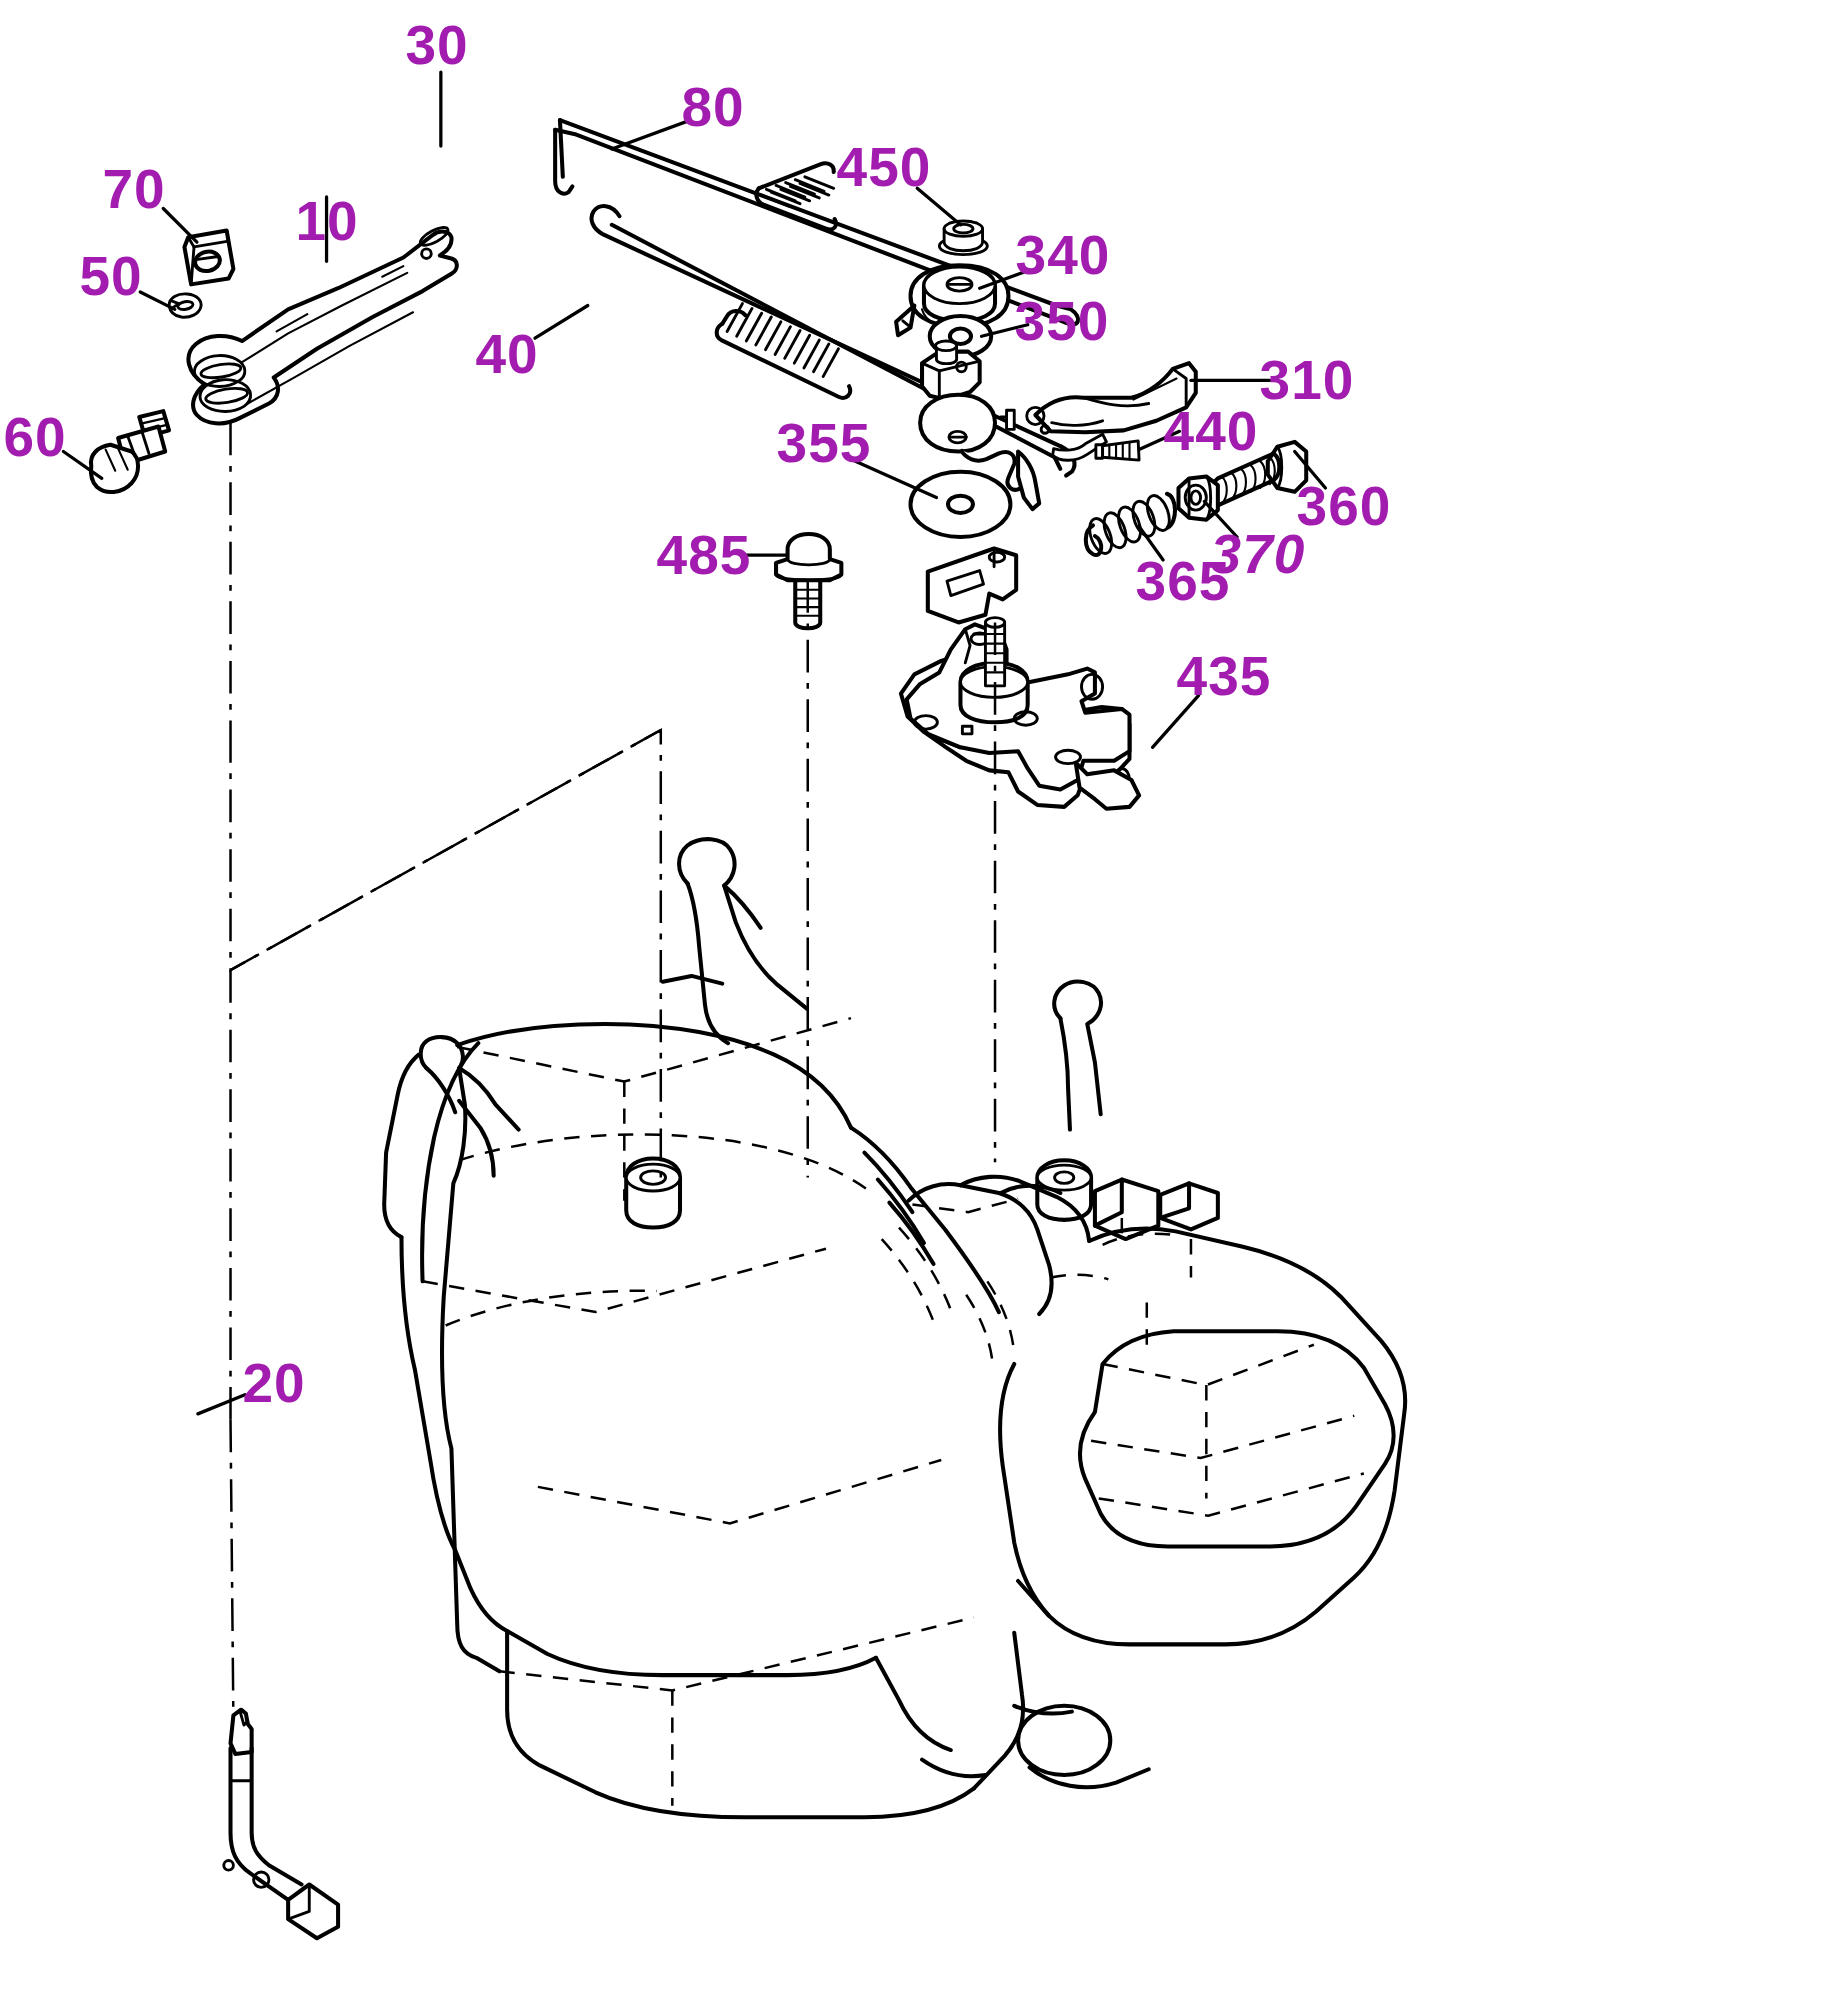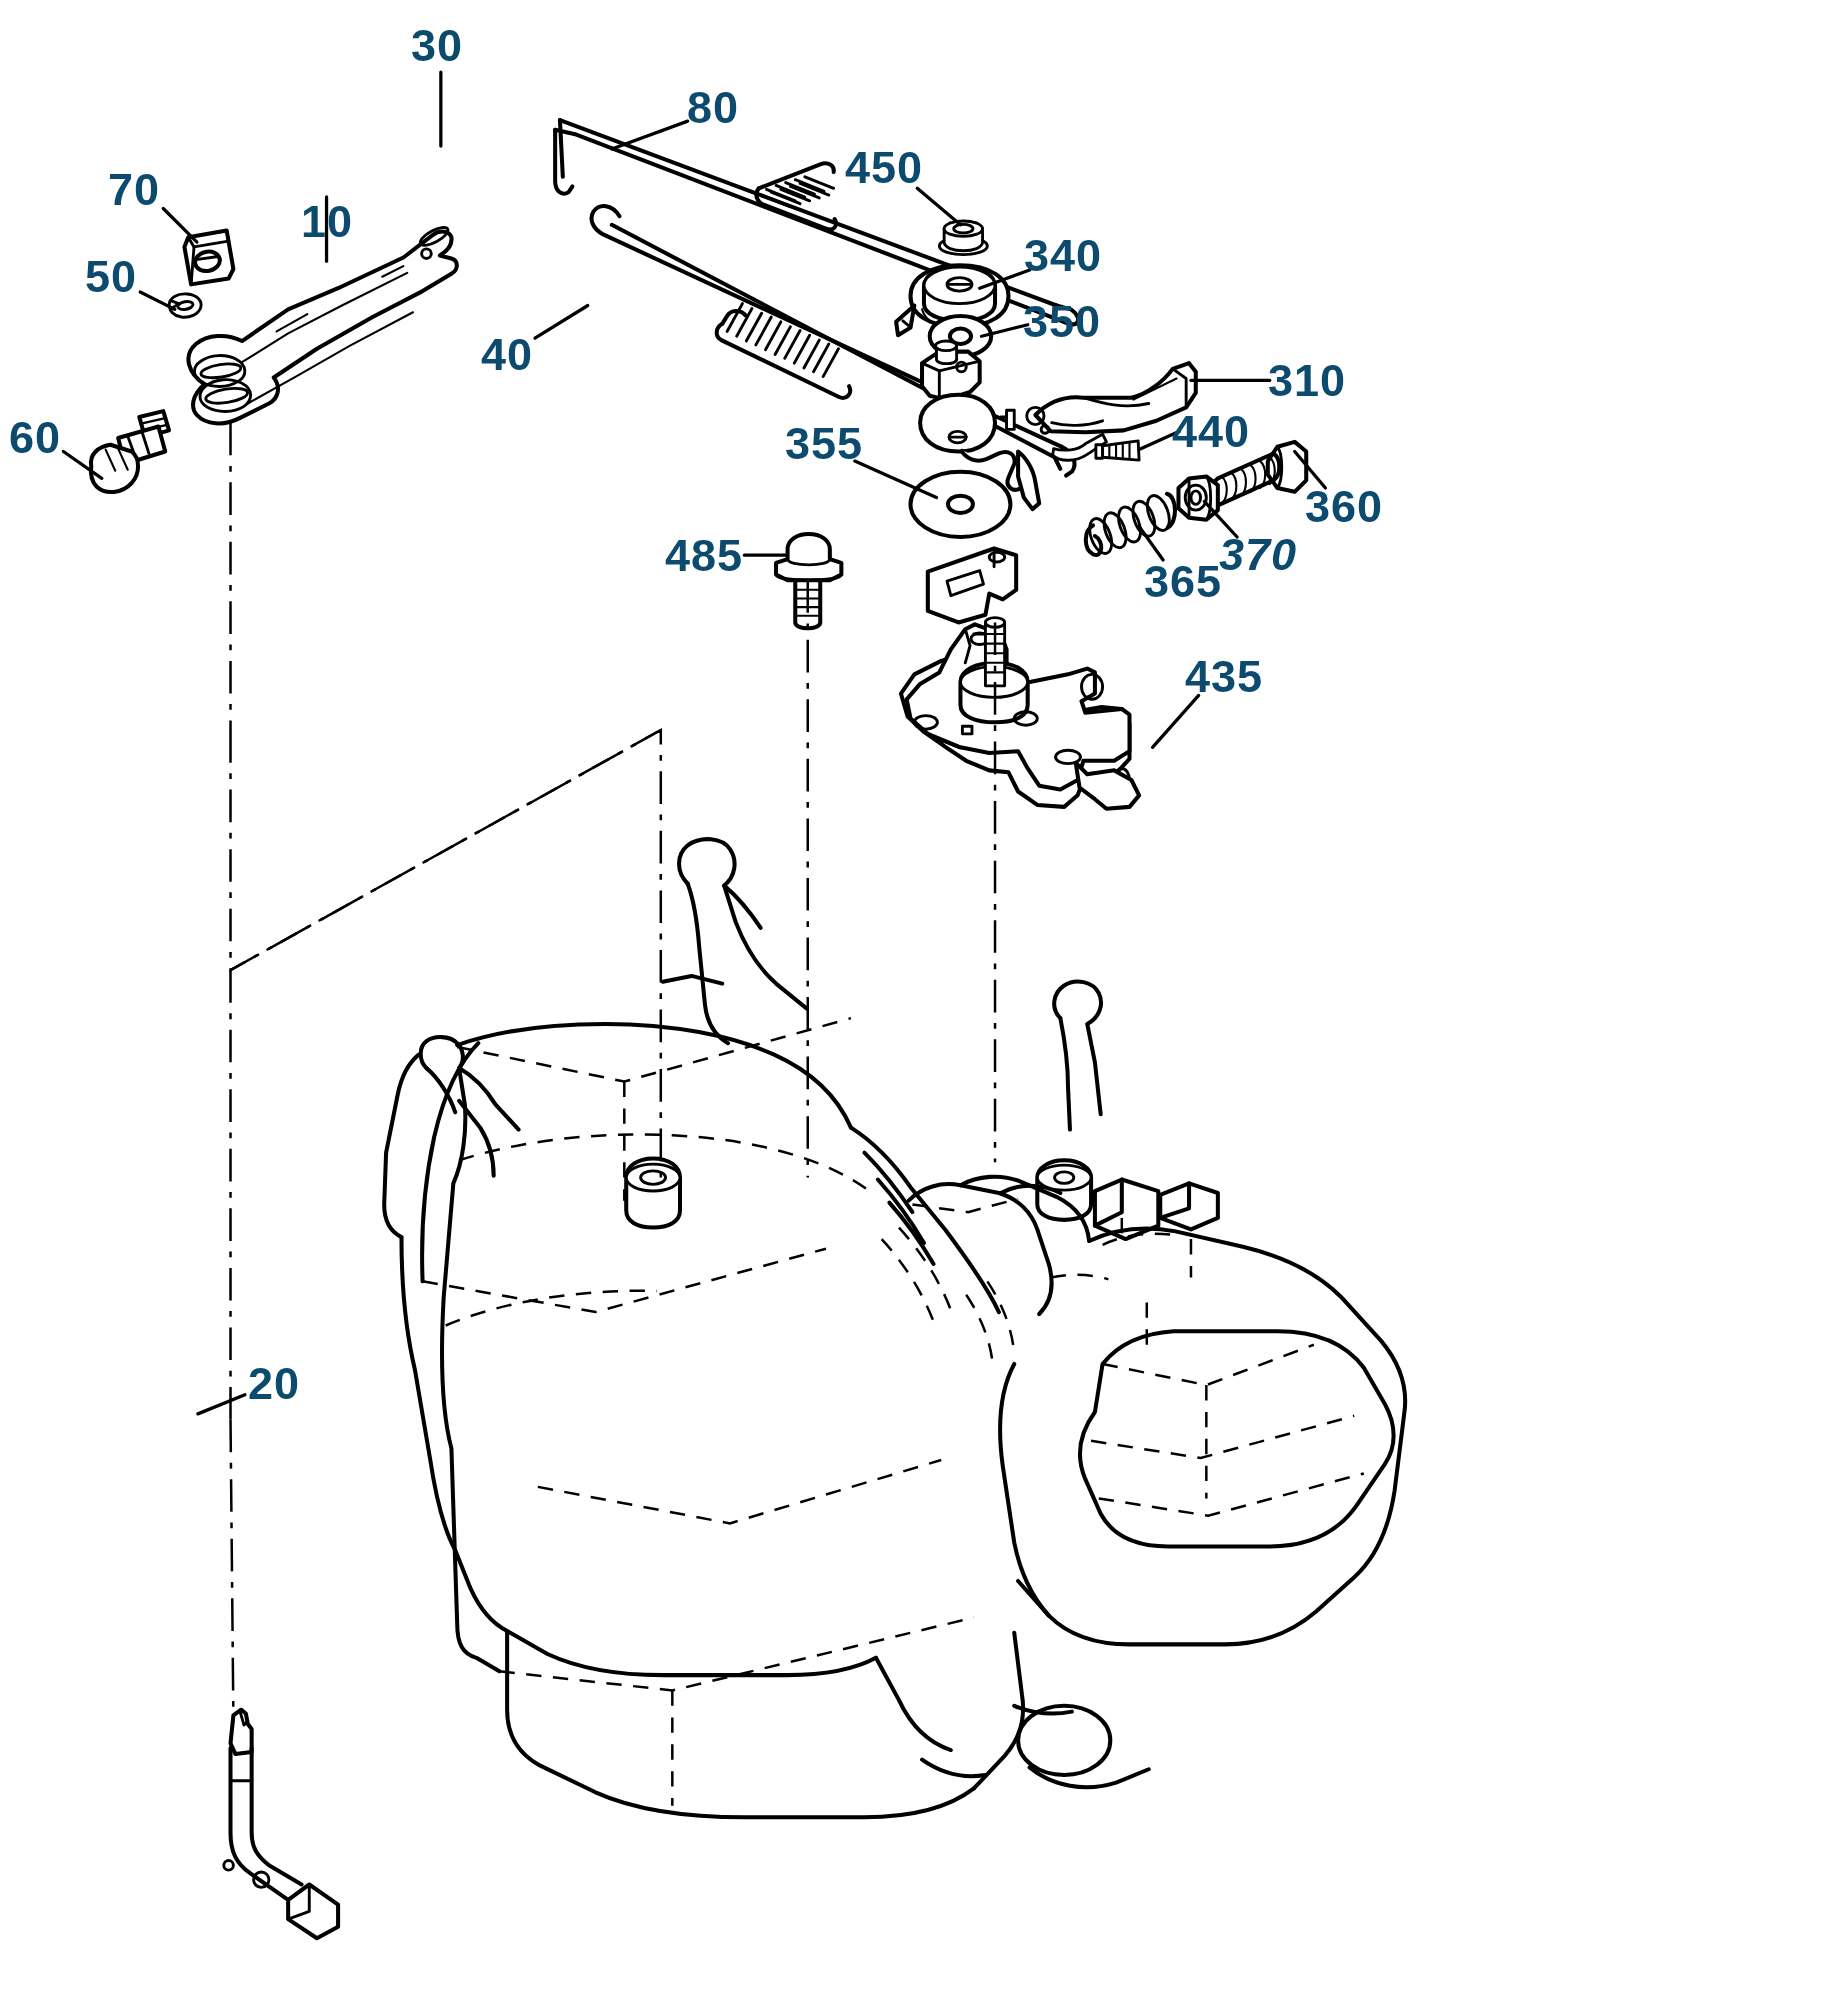--- a/index.html
+++ b/index.html
@@ -22,23 +22,23 @@
     position: absolute;
     left: 0;
     top: 0;
     width: 1846px;
     height: 1996px;
   }
   .callout-label {
     position: absolute;
     font-family: "Liberation Sans", sans-serif;
     font-weight: 700;
-    font-size: 45px;
+    font-size: 55px;
     line-height: 55px;
-    color: #0c4a6e;
+    color: #a21caf;
     letter-spacing: 1px;
     white-space: nowrap;
     transform: translate(-50%, -50%);
     user-select: none;
   }
 </style>
 </head>
 <body>
 
 <div id="sheet">

